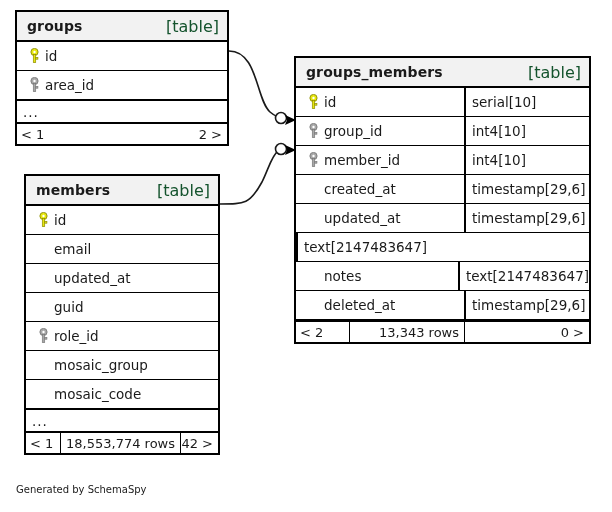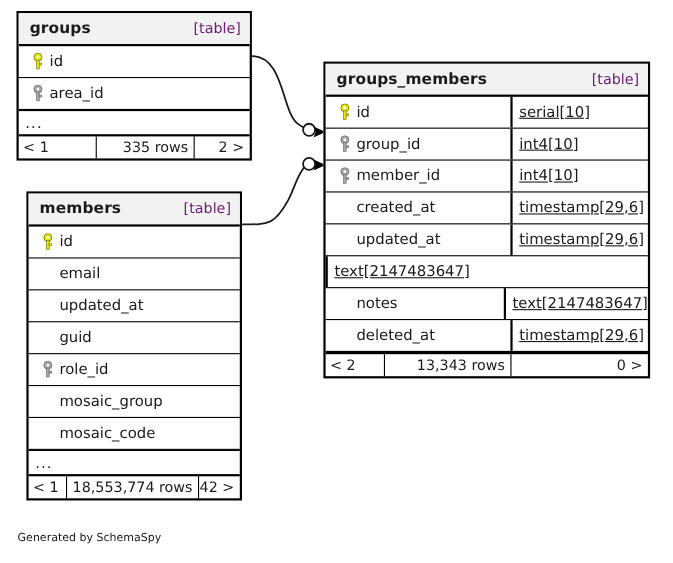--- a/index.html
+++ b/index.html
@@ -45,22 +45,22 @@
     align-items: center;
     justify-content: space-between;
     padding: 0 8px 0 10px;
   }
   .tbl-title {
     font-weight: bold;
     font-size: 14px;
     letter-spacing: 0.1px;
   }
   .tbl-tag {
-    font-size: 13px;
-    color: #701a75;
+    font-size: 16px;
+    color: #14532d;
   }
   .tbl-row {
     box-sizing: border-box;
     height: 29px;
     border-bottom: 1px solid #000000;
     display: flex;
     align-items: stretch;
   }
   .tbl-row:last-of-type { border-bottom: none; }
   .cell-name {
@@ -74,21 +74,20 @@
     overflow: hidden;
   }
   .cell-type {
     box-sizing: border-box;
     flex: 0 0 auto;
     display: flex;
     align-items: center;
     padding-left: 6px;
     font-size: 13.5px;
     border-left: 2px solid #000000;
-    text-decoration: underline;
   }
   .keyslot {
     width: 18px;
     flex: 0 0 18px;
     display: flex;
     align-items: center;
     justify-content: center;
     margin-right: 2px;
   }
   .key-icon { display: block; }
@@ -184,21 +183,20 @@
         <span>area_id</span>
       </div>
     </div>
 
     <div class="ellipsis-row row-sep-top">
       <span>...</span>
     </div>
 
     <div class="tbl-footer">
       <div class="foot-cell foot-prev" style="flex:0 0 70px;">&lt; 1</div>
-      <div class="foot-cell foot-rows" style="flex:0 0 90px;">335 rows</div>
       <div class="foot-cell foot-next">2 &gt;</div>
     </div>
   </div>
 
   <div class="table-box" style="left:24px; top:174px; width:196px;">
     <div class="tbl-header">
       <span class="tbl-title">members</span>
       <span class="tbl-tag">[table]</span>
     </div>
 

